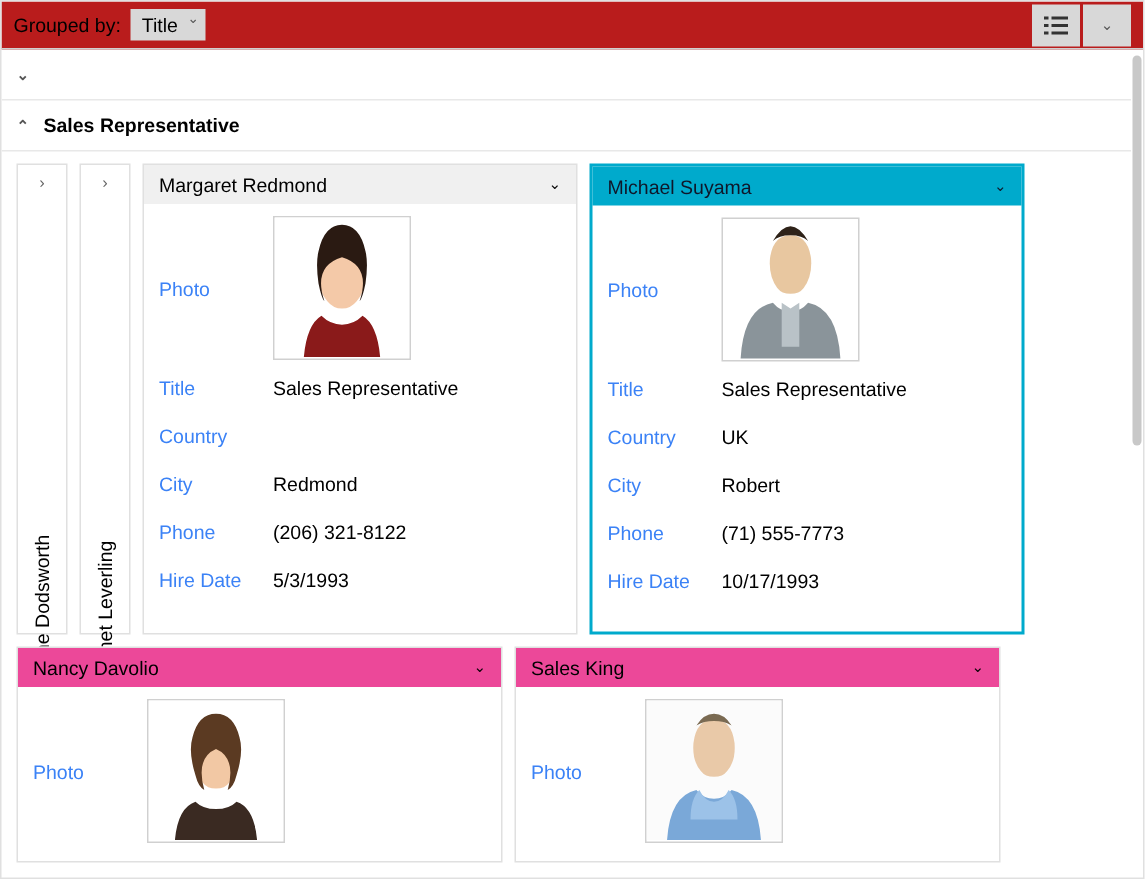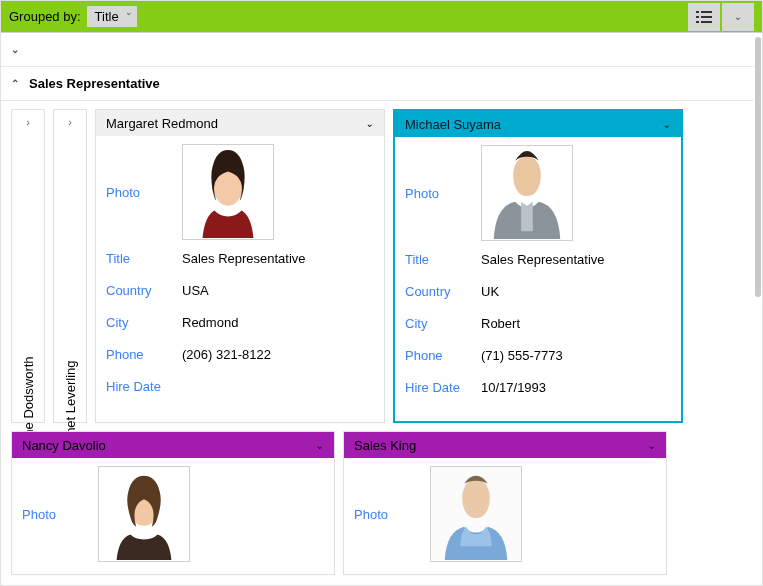--- a/index.html
+++ b/index.html
@@ -1,18 +1,18 @@
 <!DOCTYPE html>
 <html><head>
 <meta charset="utf-8">
 <style>
   * { box-sizing: border-box; font-family: "Segoe UI", Arial, sans-serif; }
   body { margin: 0; padding: 0; background: #fff; font-size: 13px; color: #000; }
   .viewport { width: 763px; height: 586px; position: relative; border: 1px solid #e0e0e0; overflow: hidden; }
-  .toolbar { height: 32px; background: #84cc16; border-bottom: 1px solid #d0d0d0; display: flex; align-items: center; padding: 0 8px; }
+  .toolbar { height: 32px; background: #b91c1c; border-bottom: 1px solid #d0d0d0; display: flex; align-items: center; padding: 0 8px; }
   .toolbar-label { margin-right: 6px; }
   .chip { background: #d8d8d8; padding: 3px 18px 3px 8px; display: inline-flex; align-items: center; position: relative; }
   .chip .chev { font-size: 9px; color: #555; position: absolute; top: 1px; right: 4px; }
   .toolbar-spacer { flex: 1; }
   .view-btn { width: 32px; height: 28px; display: inline-flex; align-items: center; justify-content: center; background: #d8d8d8; margin-left: 2px; }
   .content { position: absolute; top: 32px; left: 0; right: 8px; bottom: 0; overflow: hidden; }
   .group-header { display: flex; align-items: center; height: 34px; padding: 0 10px; font-weight: 600; border-bottom: 1px solid #e8e8e8; }
   .group-header .chev { width: 18px; font-size: 10px; color: #555; }
   .cards-row { position: absolute; top: 76px; left: 10px; right: 0; display: flex; gap: 8px; }
   .collapsed-card { width: 34px; height: 314px; border: 1px solid #e0e0e0; background: #fff; position: relative; }
@@ -24,21 +24,21 @@
   .card.selected .card-header { background: #00aacc; color: #0f172a; }
   .card-header .expand { position: absolute; right: 10px; font-size: 10px; }
   .card-body { padding: 6px 0 10px 0; }
   .card-row { display: flex; align-items: center; min-height: 32px; padding: 2px 10px 2px 10px; }
   .card-row .lbl { width: 76px; font-weight: 400; color: #3b82f6; }
   .card-row .val { flex: 1; }
   .photo-row { align-items: center; min-height: 98px; }
   .photo-box { width: 92px; height: 96px; border: 1px solid #d0d0d0; background: #fff; overflow: hidden; display: flex; align-items: flex-end; justify-content: center; }
   .second-row { position: absolute; top: 398px; left: 10px; right: 0; display: flex; gap: 8px; }
   .card2 { width: 324px; border: 1px solid #e0e0e0; background: #fff; }
-  .card2 .card-header { background: #a21caf; }
+  .card2 .card-header { background: #ec4899; }
   .scroll-track { position: absolute; right: 1px; top: 36px; bottom: 4px; width: 6px; }
   .scroll-thumb { position: absolute; top: 0; height: 260px; width: 6px; background: #c8c8c8; border-radius: 3px; }
   svg { display: block; }
 </style>
 </head>
 <body>
 
 <div class="viewport">
   <div class="toolbar">
     <span class="toolbar-label">Grouped by:</span>
@@ -101,32 +101,32 @@
                 <path d="M20 96 q2 -22 12 -28 q6 6 14 6 q8 0 14 -6 q10 6 12 28 Z" fill="#8a1a1a"></path>
               </svg>
             </div>
           </div>
           <div class="card-row">
               <span class="lbl">Title</span>
               <span class="val">Sales Representative</span>
             </div>
           <div class="card-row">
               <span class="lbl">Country</span>
-              <span class="val">USA</span>
             </div>
           <div class="card-row">
               <span class="lbl">City</span>
               <span class="val">Redmond</span>
             </div>
           <div class="card-row">
               <span class="lbl">Phone</span>
               <span class="val">(206) 321-8122</span>
             </div>
           <div class="card-row">
               <span class="lbl">Hire Date</span>
+              <span class="val">5/3/1993</span>
             </div>
         </div>
       </div>
 
       <div class="card selected">
         <div class="card-header">
           <span>Michael Suyama</span>
           <span class="expand">⌄</span>
         </div>
         <div class="card-body">

